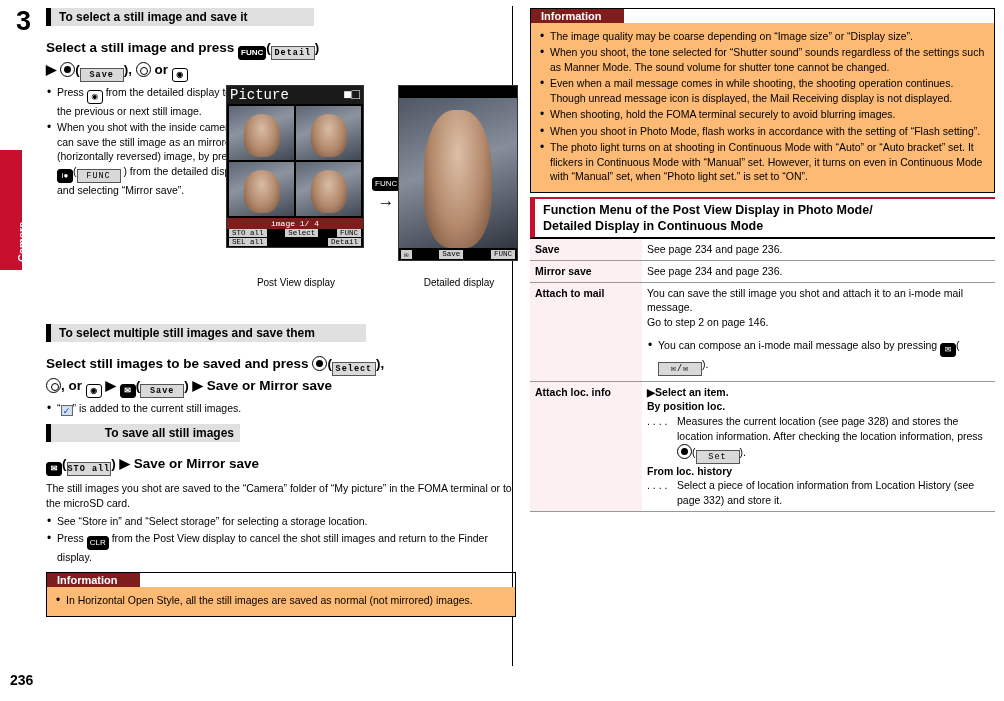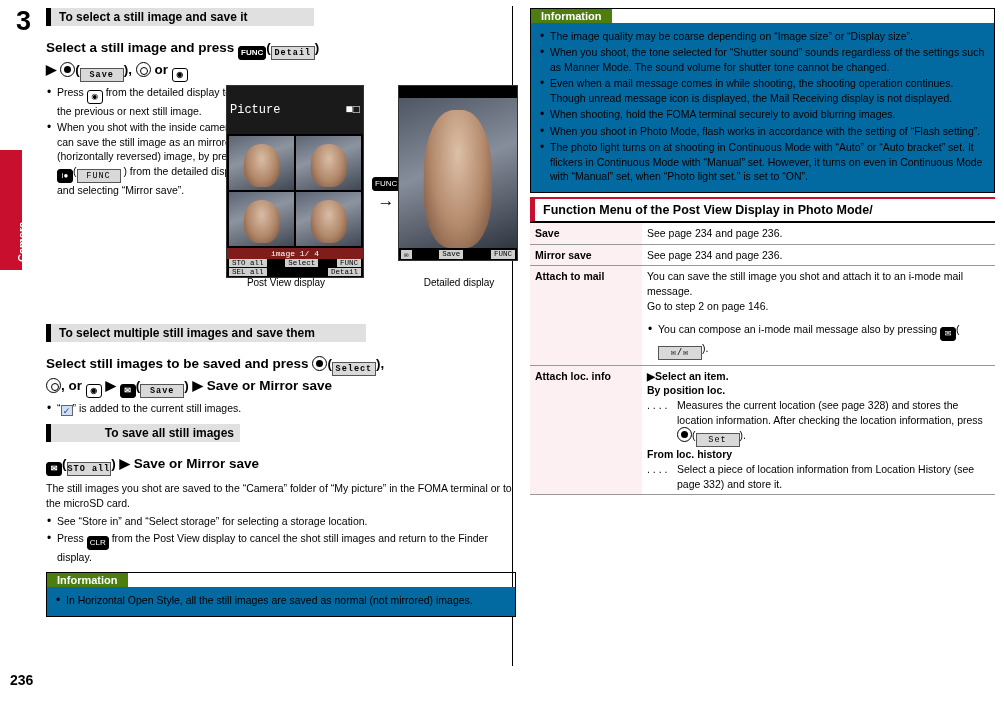--- a/index.html
+++ b/index.html
@@ -100,33 +100,33 @@
   ul.bul li { position:relative; padding-left:11px; margin-bottom:2px; line-height:1.38; }
   ul.bul li::before {
     content:"\2022"; position:absolute; left:1px; top:-1px; font-size:12px;
   }
 
   p.body { margin:5px 0 3px 0; line-height:1.42; }
 
   
   .infobox { border:1px solid #000; margin-top:8px; }
   .infobox .ttl {
-    background:#4d7c0f; color:#fff; font-weight:bold; font-size:11px;
-    display:inline-block; padding:1px 10px 1px 10px;
-  }
-  .infobox .inner { background:#0369a1; padding:3px 8px 6px 8px; }
+    background:#7f1d1d; color:#fff; font-weight:bold; font-size:11px;
+    display:inline-block; padding:1px 22px 1px 10px;
+  }
+  .infobox .inner { background:#fdba74; padding:3px 8px 6px 8px; }
   .infobox .inner ul.bul li::before { content:"\2022"; }
 
   
   .illus { position:relative; margin-top:6px; height:215px; }
   .shot {
     position:absolute; background:#000; border:1px solid #333;
   }
   .shot .titlebar {
-    color:#fff; font-size:12px; padding:17px 3px; font-family:"Liberation Mono", monospace;
+    color:#fff; font-size:14px; padding:1px 3px; font-family:"Liberation Mono", monospace;
     display:flex; justify-content:space-between; background:#1a1a1a;
   }
   .faces { display:grid; grid-template-columns:1fr 1fr; gap:2px; padding:2px; }
   .face {
     height:54px; background:linear-gradient(160deg,#5d6472 0%, #8d94a0 40%, #3f4752 100%);
     position:relative; overflow:hidden;
   }
   .face::after{
     content:""; position:absolute; left:50%; top:14%; width:56%; height:80%;
     transform:translateX(-50%);
@@ -256,21 +256,21 @@
           <span>■□</span>
         </div>
         <div class="bigimg"></div>
         <div class="softkeys" style="padding-top:2px;">
           <span class="sk-box">✉</span>
           <span class="sk-box">Save</span>
           <span class="sk-box">FUNC</span>
         </div>
       </div>
 
-      <div class="caption" style="left:172px; top:74px; width:136px;">Post View display</div>
+      <div class="caption" style="left:182px; top:74px; width:136px;">Post View display</div>
       <div class="caption" style="left:352px; top:74px; width:122px;">Detailed display</div>
     </div>
 
     <div class="hdr-bar w2" style="margin-top:-94px;">To select multiple still images and save them</div>
 
     <h3 class="lead">
       <span>Select still images to be saved and press</span>
       <span class="kcircle filled"></span>(<span class="klabel lcd">Select</span><span>),</span><br>
       <span class="kcircle ring"></span><span>, or</span>
       <span class="krect outline">◉</span>
@@ -327,20 +327,21 @@
           <li>Even when a mail message comes in while shooting, the shooting operation continues. Though unread message icon is displayed, the Mail Receiving display is not displayed.</li>
           <li>When shooting, hold the FOMA terminal securely to avoid blurring images.</li>
           <li>When you shoot in Photo Mode, flash works in accordance with the setting of “Flash setting”.</li>
           <li>The photo light turns on at shooting in Continuous Mode with “Auto” or “Auto bracket” set. It flickers in Continuous Mode with “Manual” set. However, it turns on even in Continuous Mode with “Manual” set, when “Photo light set.” is set to “ON”.</li>
         </ul>
       </div>
     </div>
 
     <div class="fn-hdr">
       <div>Function Menu of the Post View Display in Photo Mode/</div>
+      <div>Detailed Display in Continuous Mode</div>
     </div>
 
     <table class="fn">
       <tbody>
           <tr>
         <td class="k">Save</td>
         <td>See page 234 and page 236.</td>
       </tr>
       <tr>
         <td class="k">Mirror save</td>

